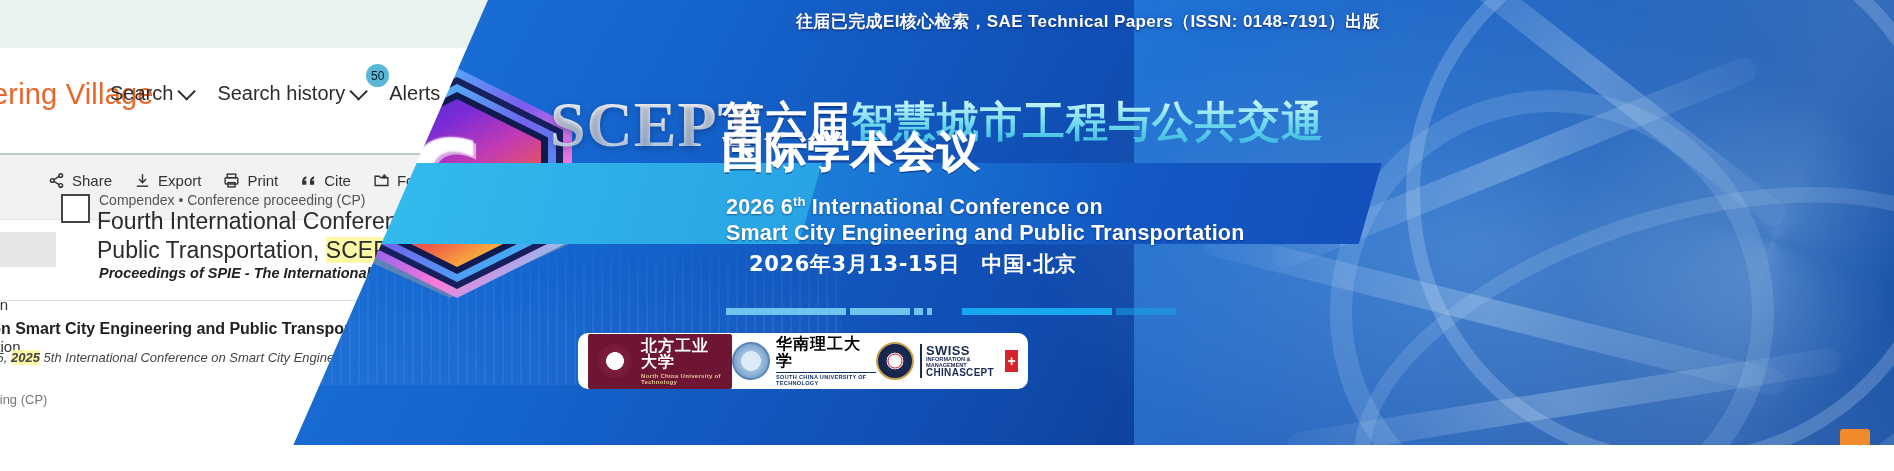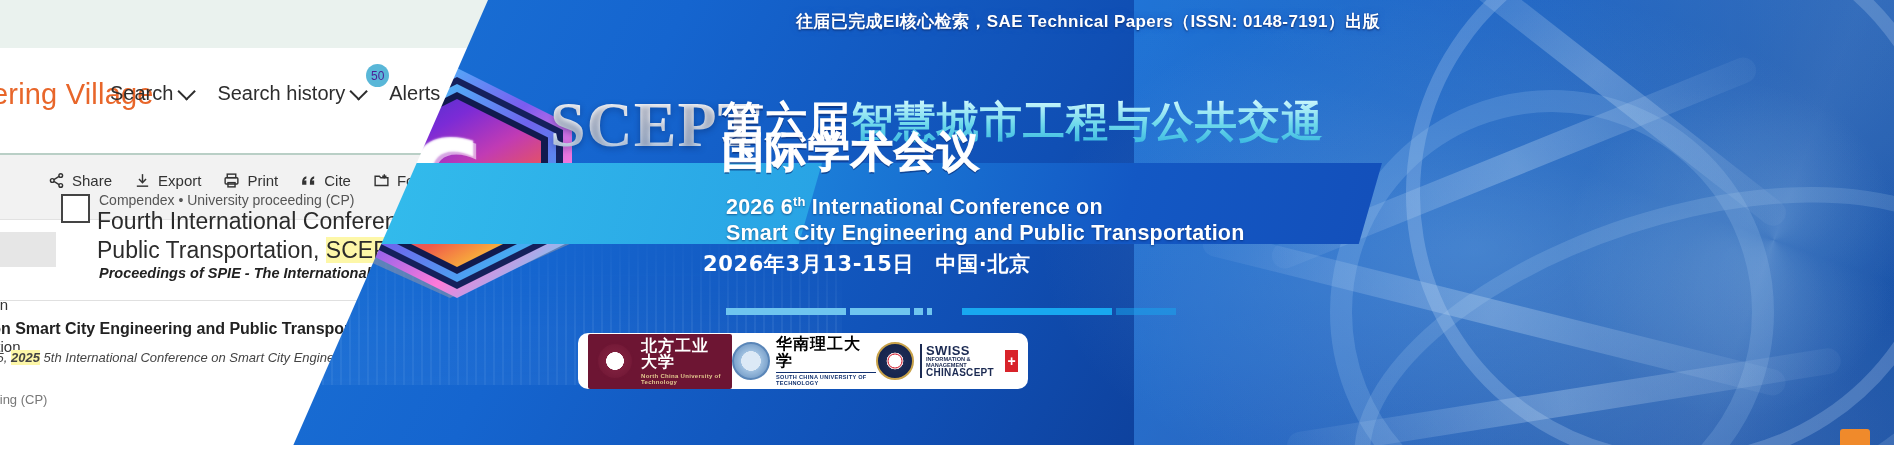--- a/index.html
+++ b/index.html
@@ -10,21 +10,21 @@
   }
 
   
   #ev-page{position:absolute;inset:0;background:#fff;}
   .ev-topstrip{position:absolute;left:0;top:0;width:1040px;height:48px;background:#eaf2ee;border-bottom:1px solid #cfdcd6;}
   .ev-navbar{position:absolute;left:0;top:48px;width:1040px;height:105px;background:#fff;border-bottom:2px solid #b9cfc6;}
   .ev-brand{position:absolute;left:-80px;top:78px;font-size:29px;color:#e8662a;letter-spacing:.2px;white-space:nowrap;}
   .ev-nav{position:absolute;left:110px;top:82px;display:flex;align-items:center;gap:26px;font-size:20px;color:#2d2d2d;white-space:nowrap;}
   .ev-nav .item{display:flex;align-items:center;gap:5px;position:relative;cursor:pointer;}
   .chev{display:inline-block;width:11px;height:11px;border-right:2px solid #2d2d2d;border-bottom:2px solid #2d2d2d;transform:rotate(45deg) translateY(-3px);}
-  .badge{position:absolute;right:-26px;top:-18px;background:#59b7d8;color:#4c1d95;border-radius:50%;width:23px;height:23px;font-size:12px;display:flex;align-items:center;justify-content:center;}
+  .badge{position:absolute;right:-26px;top:-18px;background:#59b7d8;color:#0f172a;border-radius:50%;width:23px;height:23px;font-size:12px;display:flex;align-items:center;justify-content:center;}
 
   .ev-toolbar{position:absolute;left:0;top:155px;width:1040px;height:64px;background:#f2f2f2;border-bottom:1px solid #e2e2e2;}
   .ev-tools{position:absolute;left:48px;top:172px;display:flex;align-items:center;gap:22px;font-size:15px;color:#333;}
   .ev-tool{display:flex;align-items:center;gap:7px;cursor:pointer;}
   .ev-tool svg{display:block;}
   .ev-sidecol{position:absolute;left:0;top:232px;width:56px;height:35px;background:#e6e6e6;}
   .ev-facet{position:absolute;left:-12px;font-size:15px;color:#333;}
   .ev-chk{position:absolute;left:61px;top:194px;width:25px;height:25px;border:2px solid #444;background:#fff;}
   .ev-meta{position:absolute;left:99px;top:192px;font-size:14px;color:#555;white-space:nowrap;}
   .ev-title{position:absolute;left:97px;top:207px;width:430px;font-size:23px;line-height:1.28;color:#2b2b2b;}
@@ -122,21 +122,21 @@
     text-shadow:none;}
 
   
   .en{position:absolute;left:444px;color:#fff;font-weight:bold;font-size:21.5px;letter-spacing:.2px;white-space:nowrap;
     text-shadow:0 1px 2px rgba(0,25,80,.5);margin-top:21px;}
   .en1{top:173px;}
   .en2{top:200px;}
   .sup{font-size:13px;vertical-align:super;}
 
   
-  .date{position:absolute;left:421px;top:250px;color:#fff;font-weight:bold;font-size:21px;letter-spacing:.6px;white-space:nowrap;
+  .date{position:absolute;left:467px;top:250px;color:#fff;font-weight:bold;font-size:21px;letter-spacing:.6px;white-space:nowrap;
     font-family:"DejaVu Sans","Liberation Sans",sans-serif;}
 
   
   .tickline{position:absolute;left:444px;top:308px;width:700px;height:7px;display:flex;gap:4px;align-items:center;}
   .tk{height:7px;background:#6fc5ef;}
   .tk.b{background:#18a8f0;}
 
   
   .sponsors{position:absolute;left:296px;top:333px;width:450px;height:56px;background:#fff;border-radius:10px;
     display:flex;align-items:center;justify-content:space-between;padding:0 10px;box-sizing:border-box;}
@@ -235,21 +235,21 @@
   </div>
 
   <div class="ev-sidecol"></div>
   <div class="ev-facet" style="top:296px">ion</div>
   <div class="ev-facet" style="top:338px">ation</div>
 
   <div class="ev-chk"></div>
   <div class="ev-meta">
     <span>Compendex</span>
     <span>•</span>
-    <span>University proceeding (CP)</span>
+    <span>Conference proceeding (CP)</span>
   </div>
   <div class="ev-title">
     <span>Fourth International Conference on S</span><br>
     <span>Public Transportation, </span><span class="hl">SCEPT</span> <span class="hl">2024</span>
   </div>
   <div class="ev-src">Proceedings of SPIE - The International Society for Optical Engineerin</div>
   <div class="ev-divider"></div>
 
   <div class="ev-row2a">
     <span>nference on Smart City Engineering and Public Transportation, </span><span class="hl">CHINASCEPT 2025</span>

